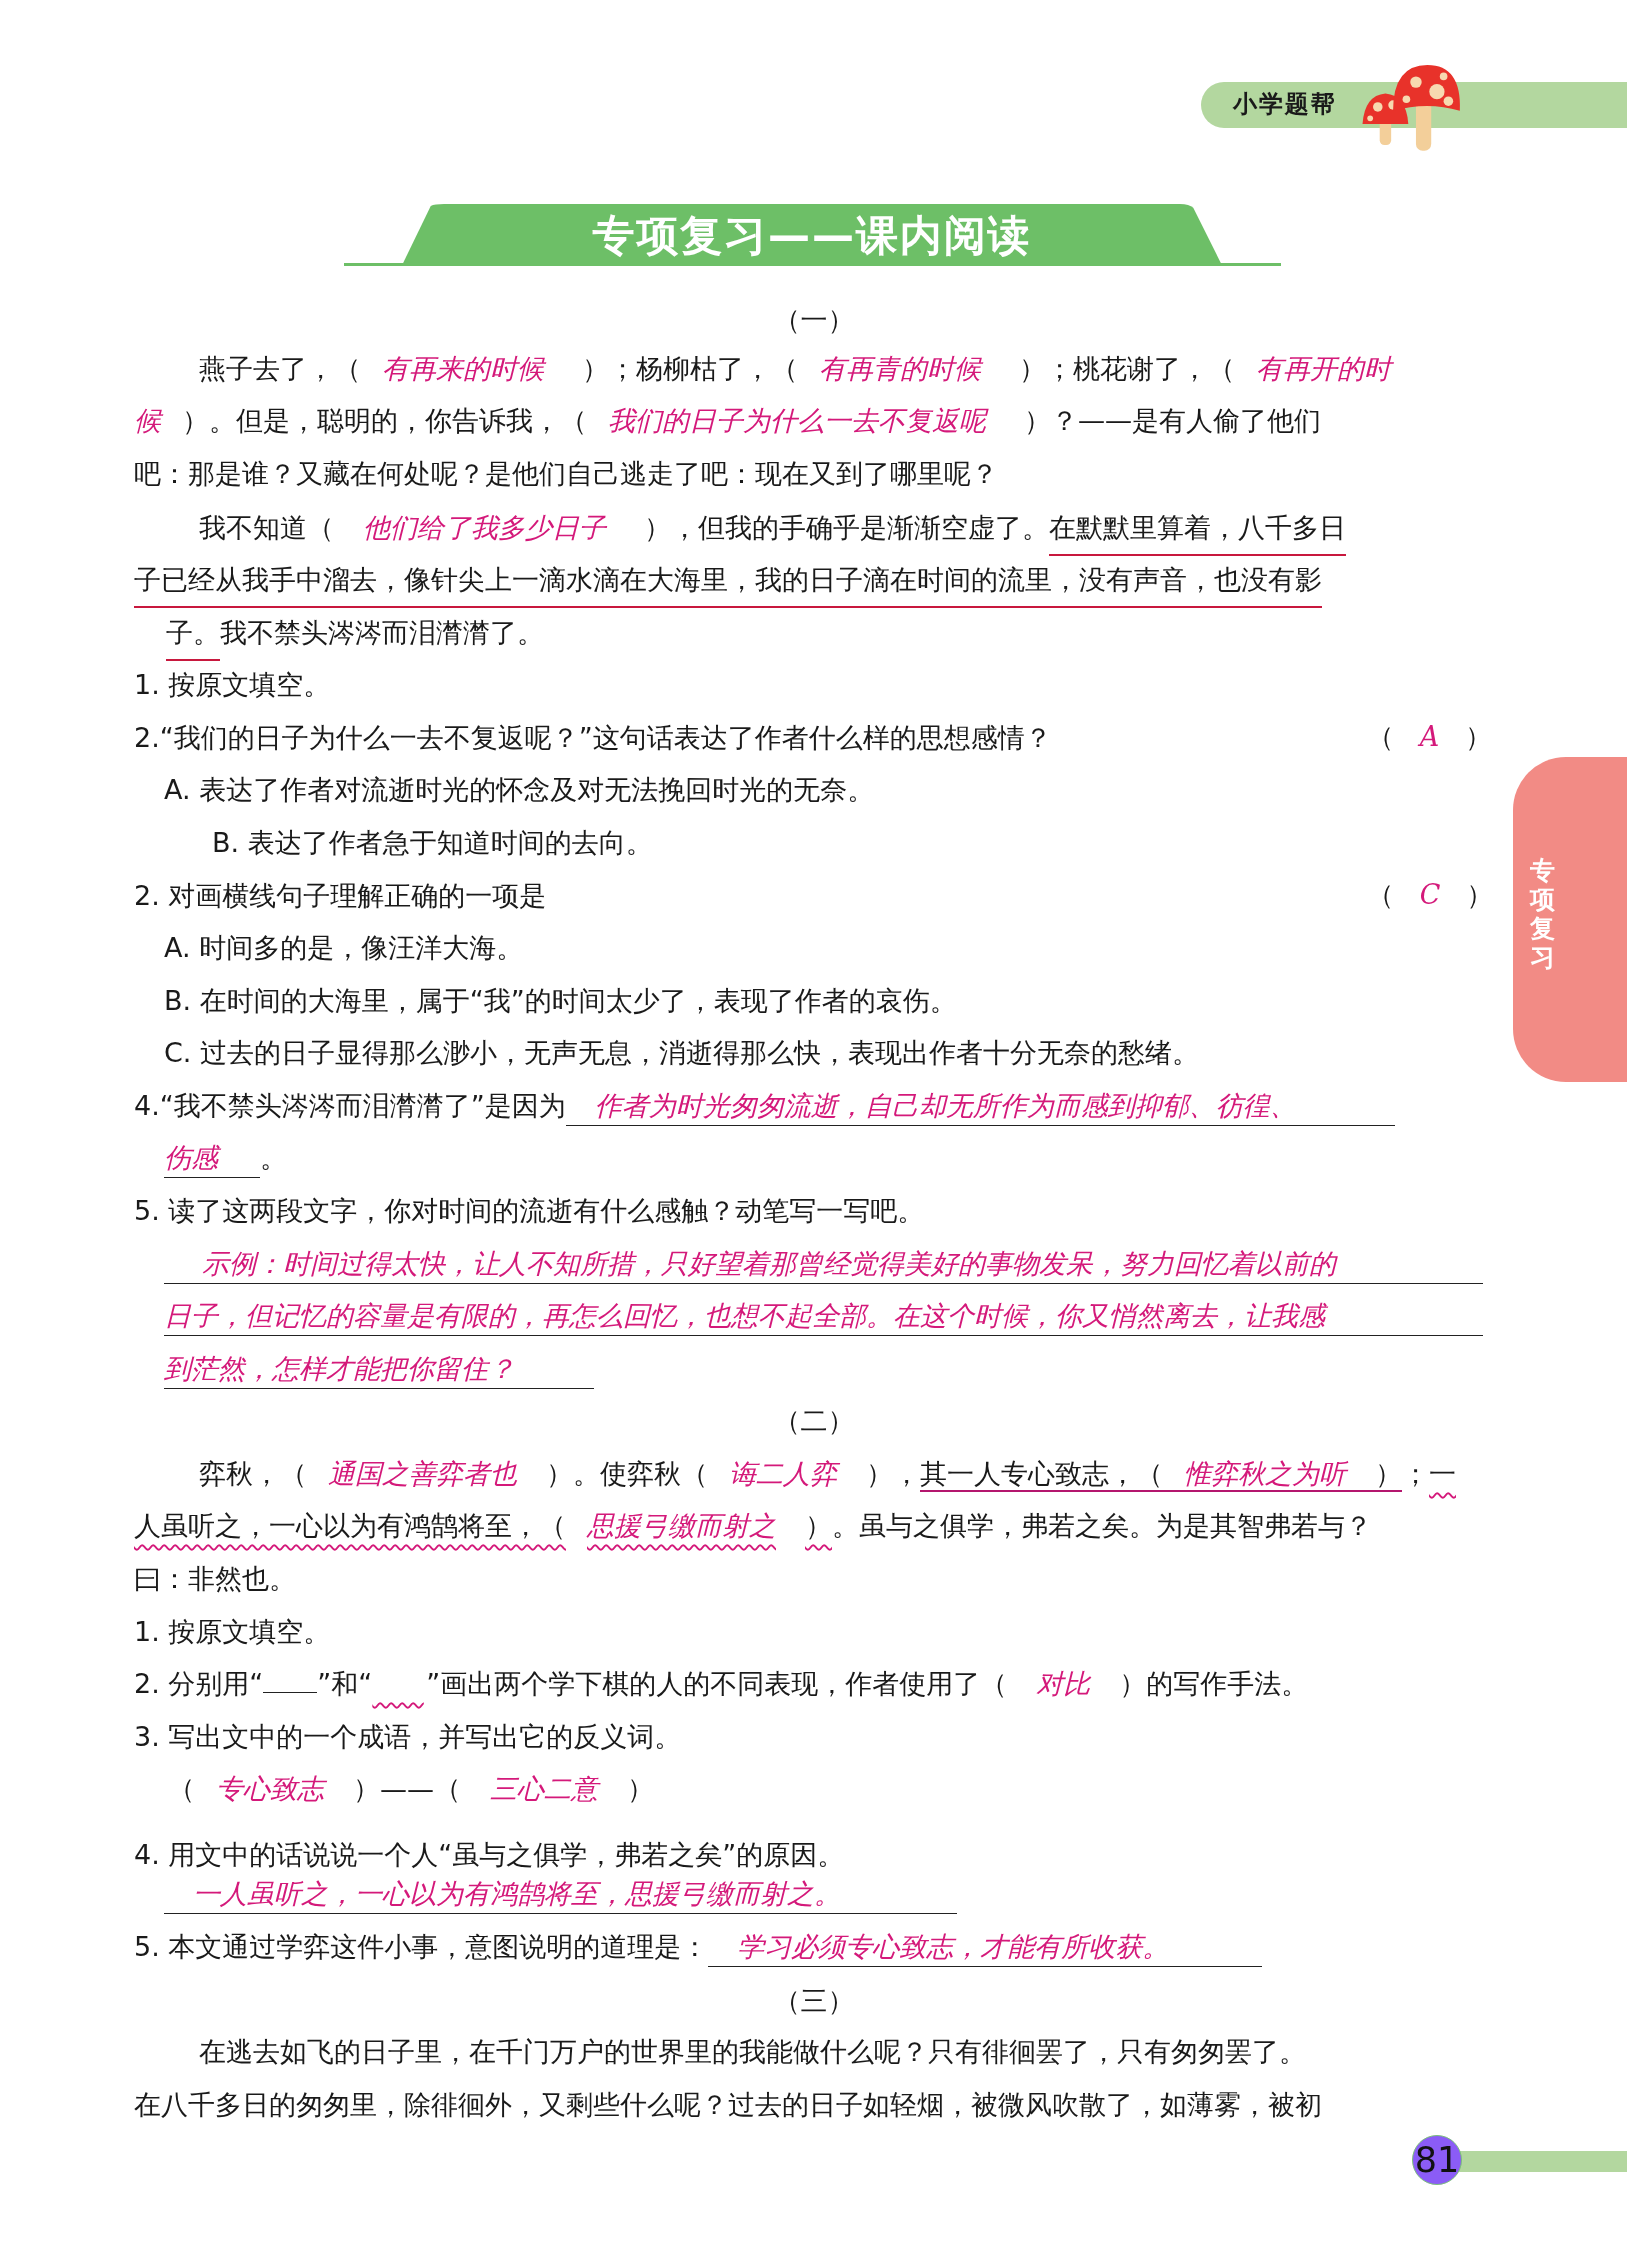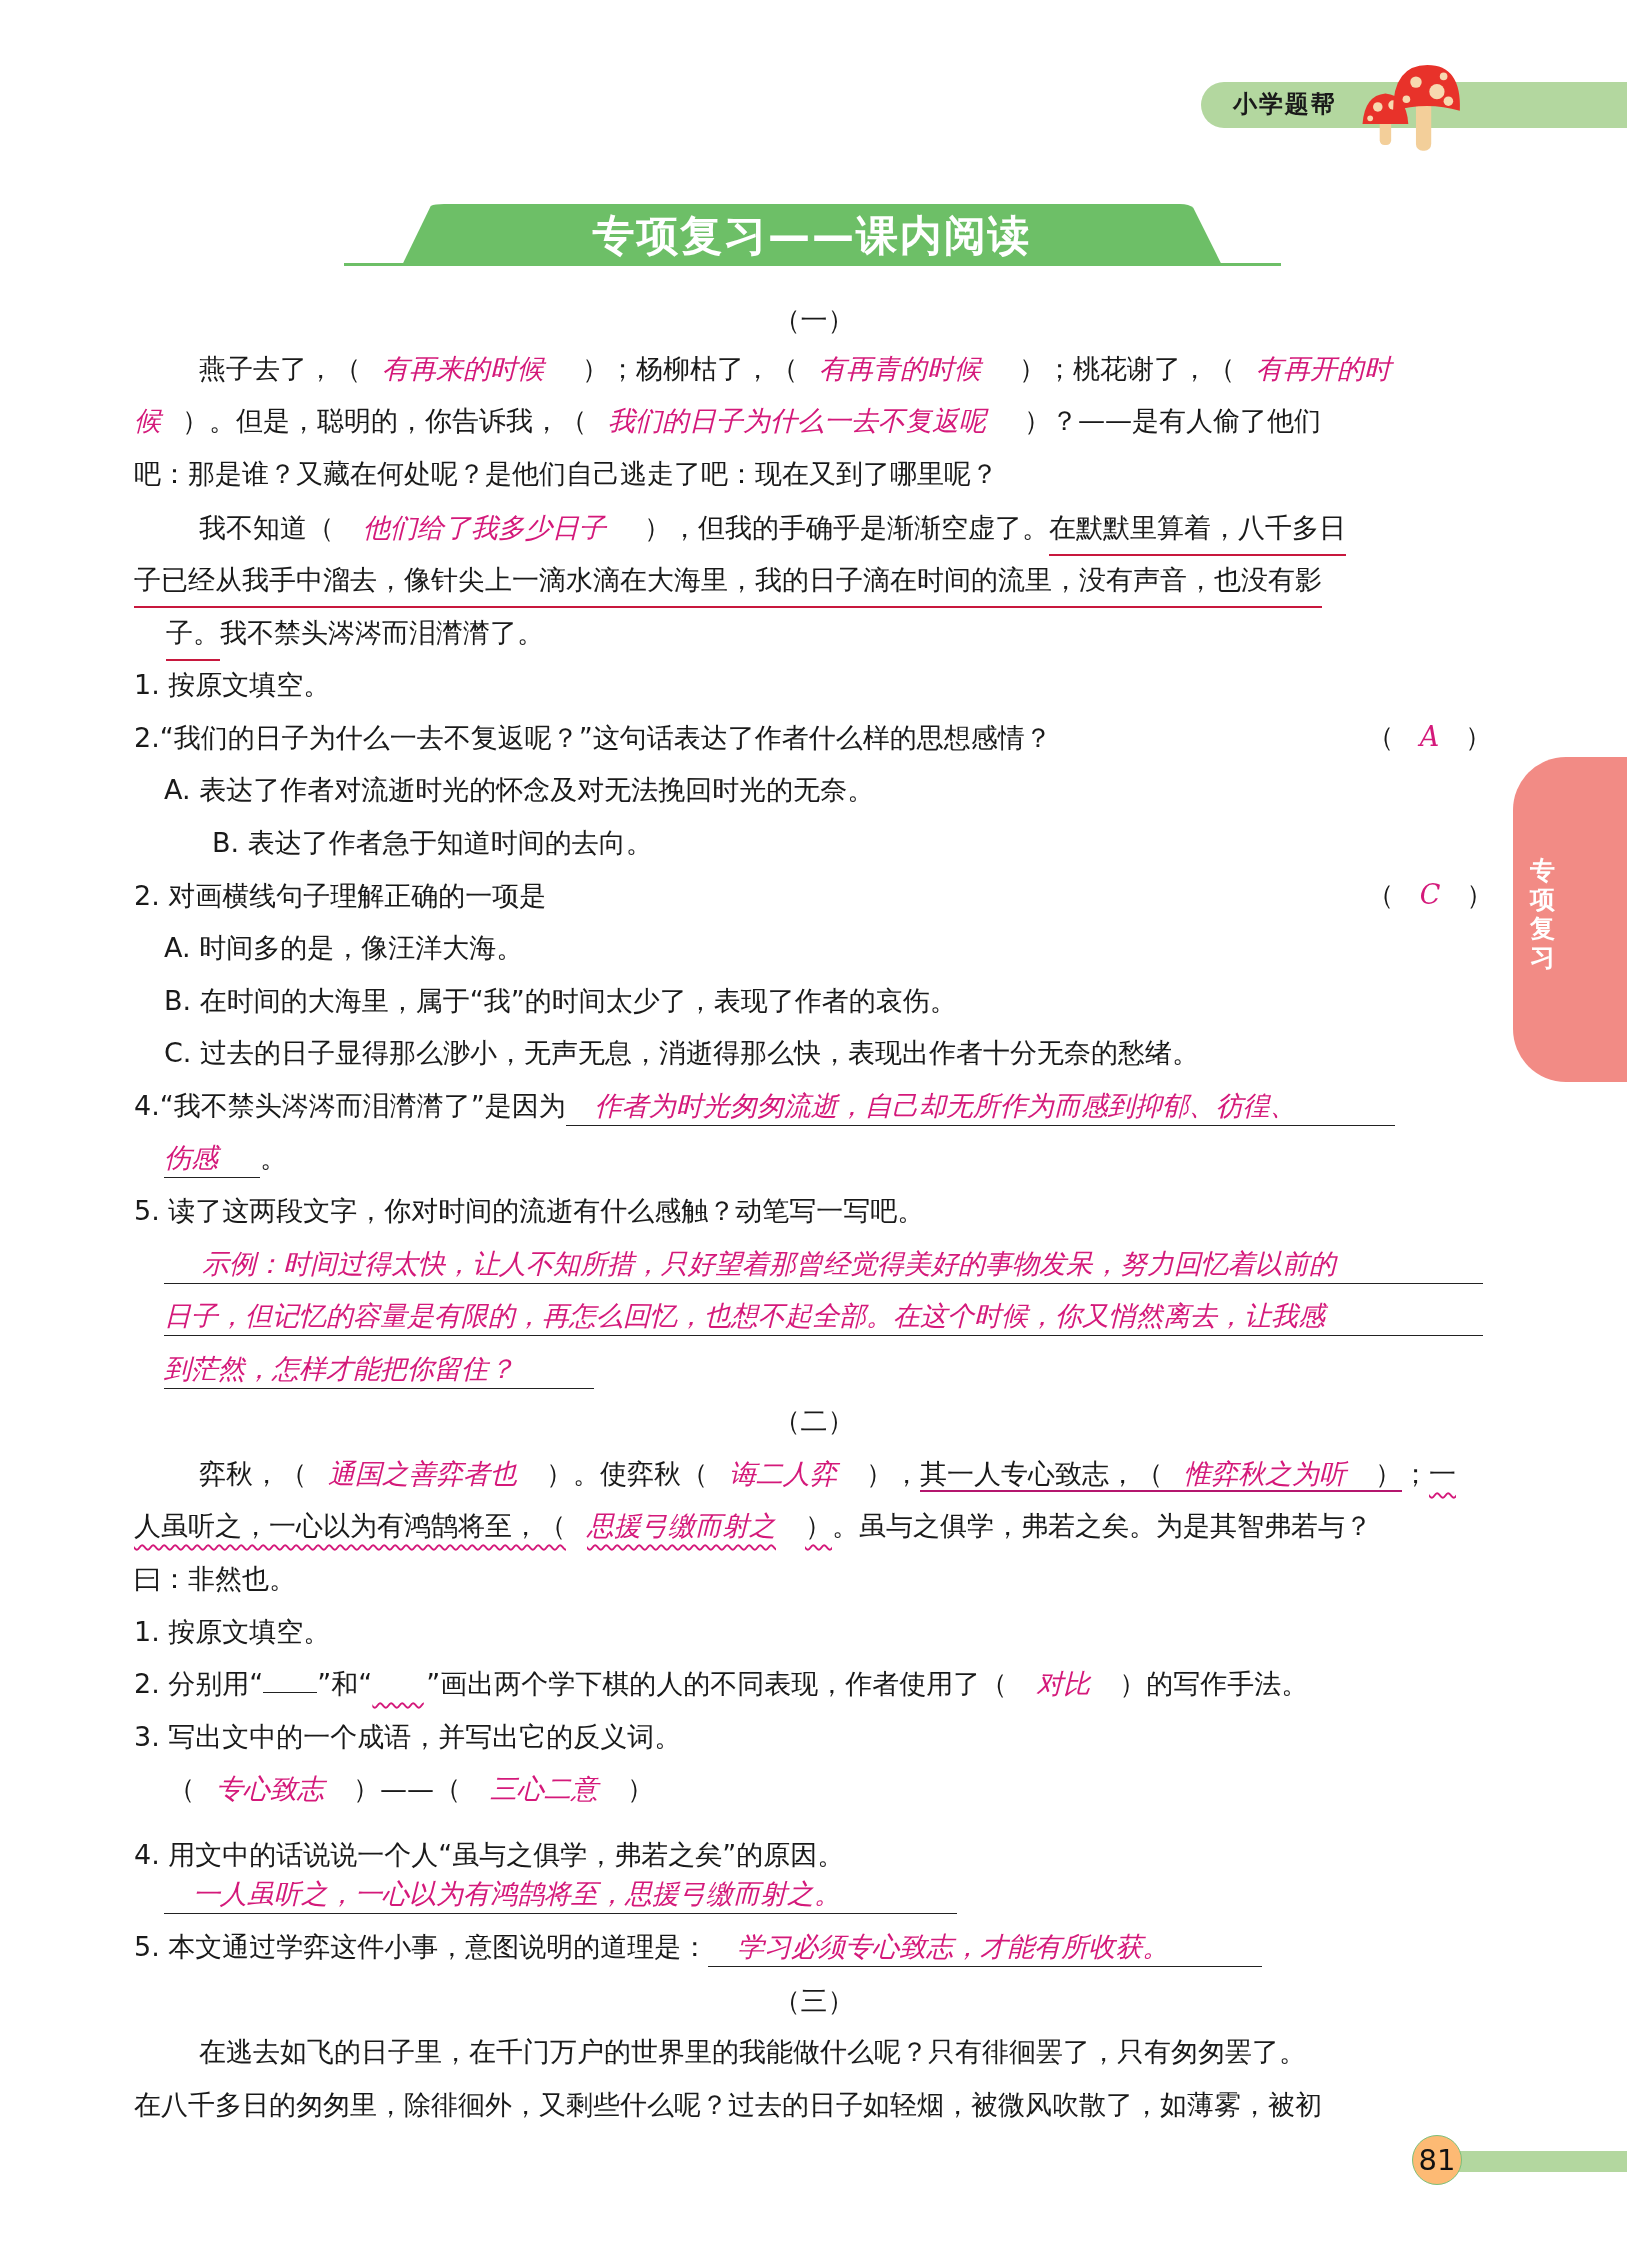--- a/index.html
+++ b/index.html
@@ -32,22 +32,22 @@
   .ans { color:#d4197a; font-family:"DejaVu Serif","Liberation Serif",serif; font-style:italic; }
   .ul-red { border-bottom:2.9px solid #c8183e; padding-bottom:11px; }
   .ul-mag { border-bottom:2.9px solid #b4166e; padding-bottom:1px; }
   .wavy { text-decoration:underline wavy #d4197a; text-underline-offset:8.6px; text-decoration-thickness:1.9px; }
   .blank-line { border-bottom:1.9px solid #222; display:inline-block; }
   .q { font-family:"DejaVu Sans","Liberation Sans",sans-serif; }
   .paren-ans { left:1367px; font-size:27px; }
 
   
   .page-circle { left:1412px; top:2135px; width:48px; height:48px; border:1.9px solid #7cc07a;
-                 border-radius:50%; background:#fdba74; text-align:center; line-height:48px;
-                 font-family:"DejaVu Sans","Liberation Sans",sans-serif; font-size:29px; color:#111; z-index:2; }
+                 border-radius:50%; background:#8b5cf6; text-align:center; line-height:48px;
+                 font-family:"DejaVu Sans","Liberation Sans",sans-serif; font-size:35px; color:#111; z-index:2; }
   .page-bar { left:1453px; top:2151px; width:175px; height:21px; background:#b3d79f; }
 </style>
 </head>
 <body>
 
 <div class="abs brand-bar"></div>
 <div class="abs brand-text">小学题帮</div>
 <svg class="abs" style="left:1353px;top:57px;" width="124" height="96" viewBox="0 0 130 100">
   <rect x="28" y="62" width="12" height="30" rx="5" fill="#f3cf9a"></rect>
   <path d="M10 70 Q12 40 34 38 Q56 40 58 70 Z" fill="#e8322a"></path>

